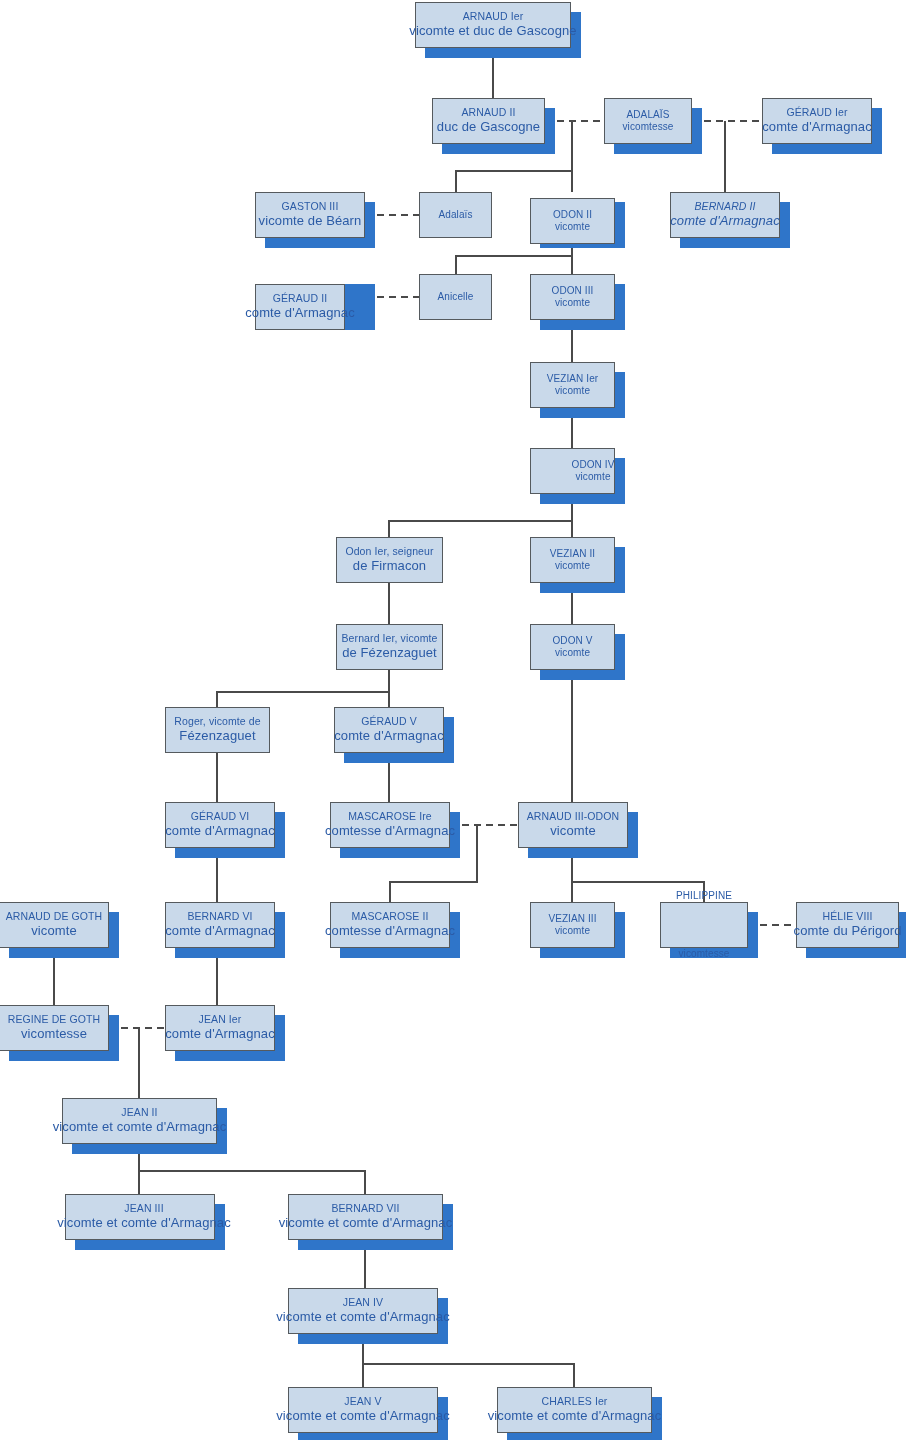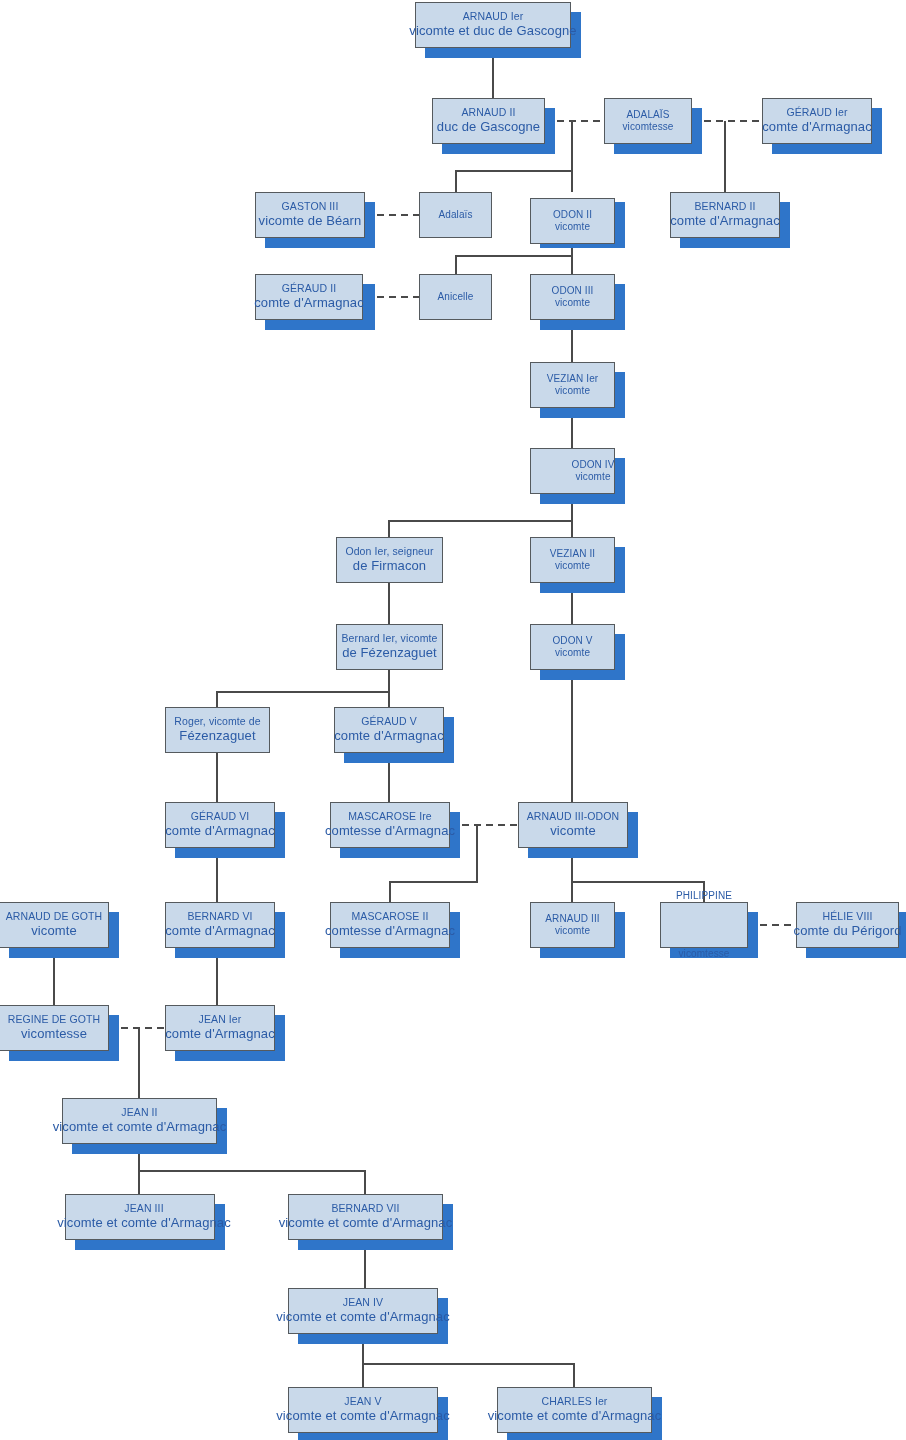--- a/index.html
+++ b/index.html
@@ -159,26 +159,26 @@
       <div class="node small" style="left: 419px; top: 192px; width: 73px; height: 46px;">
         <span class="nm">Adalaïs</span>
         <span class="ti"></span>
       </div>
       <div class="shadow" style="left: 540px; top: 202px; width: 85px; height: 46px;"></div>
       <div class="node small" style="left: 530px; top: 192px; width: 85px; height: 46px; margin-top: 6px;">
         <span class="nm">ODON II</span>
         <span class="ti">vicomte</span>
       </div>
       <div class="shadow" style="left: 680px; top: 202px; width: 110px; height: 46px;"></div>
-      <div class="node" style="left: 670px; top: 192px; width: 110px; height: 46px;">
+      <div class="node" style="left: 670px; top: 192px; width: 110px; height: 46px; font-style: italic;">
         <span class="nm">BERNARD II</span>
         <span class="ti">comte d'Armagnac</span>
       </div>
       <div class="shadow" style="left: 265px; top: 284px; width: 110px; height: 46px;"></div>
-      <div class="node" style="left: 255px; top: 274px; width: 108px; height: 46px; text-align: center;">
+      <div class="node" style="left: 255px; top: 284px; width: 90px; height: 46px; text-align: center;">
         <span class="nm">GÉRAUD II</span>
         <span class="ti">comte d'Armagnac</span>
       </div>
       <div class="node small" style="left: 419px; top: 274px; width: 73px; height: 46px;">
         <span class="nm">Anicelle</span>
         <span class="ti"></span>
       </div>
       <div class="shadow" style="left: 540px; top: 284px; width: 85px; height: 46px;"></div>
       <div class="node small" style="left: 530px; top: 274px; width: 85px; height: 46px;">
         <span class="nm">ODON III</span>
@@ -246,21 +246,21 @@
         <span class="nm">BERNARD VI</span>
         <span class="ti">comte d'Armagnac</span>
       </div>
       <div class="shadow" style="left: 340px; top: 912px; width: 120px; height: 46px;"></div>
       <div class="node" style="left: 330px; top: 902px; width: 120px; height: 46px;">
         <span class="nm">MASCAROSE II</span>
         <span class="ti">comtesse d'Armagnac</span>
       </div>
       <div class="shadow" style="left: 540px; top: 912px; width: 85px; height: 46px;"></div>
       <div class="node small" style="left: 530px; top: 902px; width: 85px; height: 46px;">
-        <span class="nm">ARNAUD III</span>
+        <span class="nm">VEZIAN III</span>
         <span class="ti">vicomte</span>
       </div>
       <div class="shadow" style="left: 670px; top: 912px; width: 88px; height: 46px;"></div>
       <div class="node small" style="left: 660px; top: 902px; width: 88px; height: 46px; gap: 45px;">
         <span class="nm">PHILIPPINE</span>
         <span class="ti">vicomtesse</span>
       </div>
       <div class="shadow" style="left: 806px; top: 912px; width: 103px; height: 46px;"></div>
       <div class="node" style="left: 796px; top: 902px; width: 103px; height: 46px;">
         <span class="nm">HÉLIE VIII</span>

